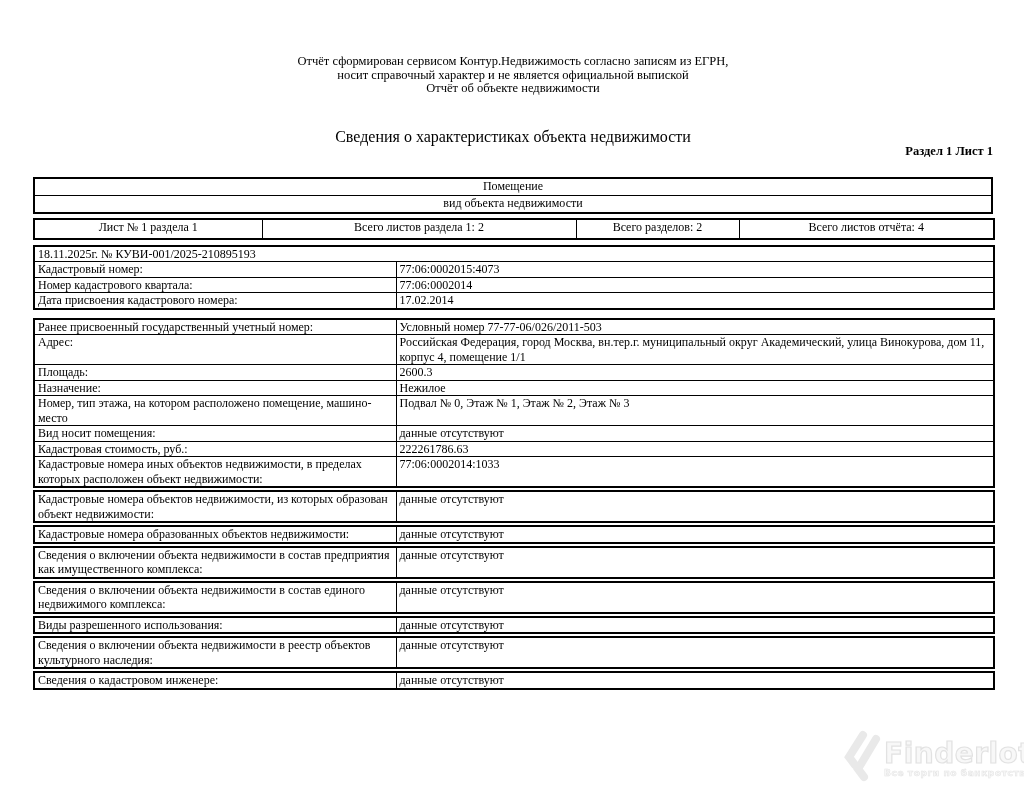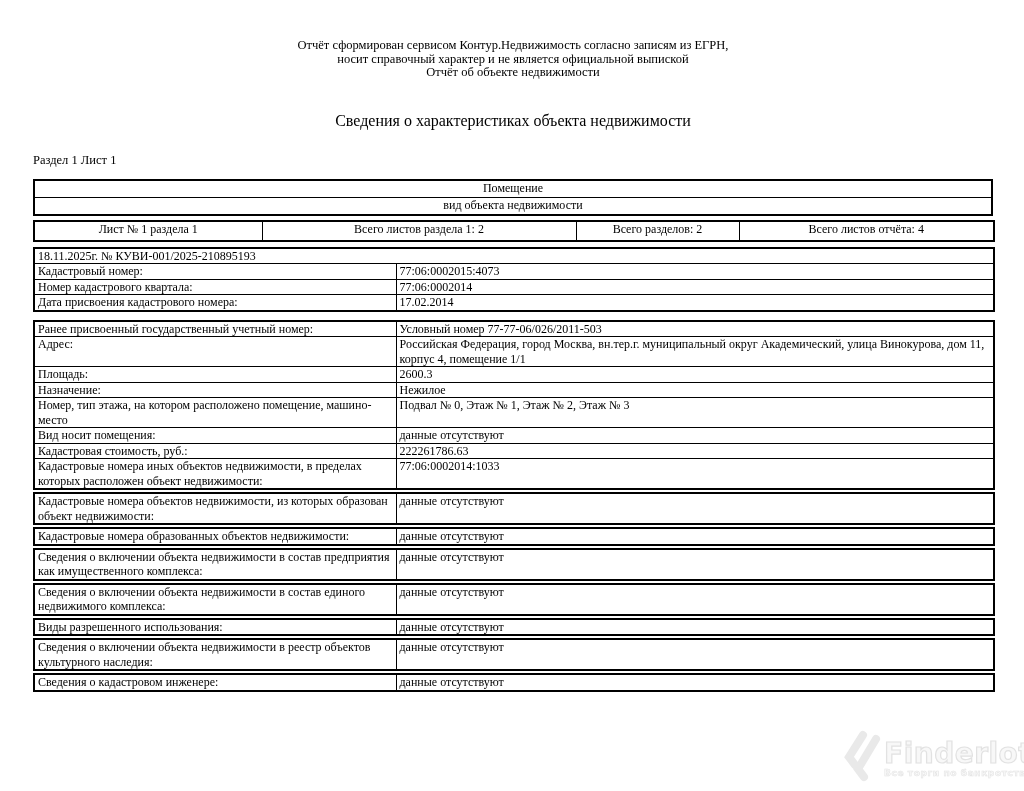--- a/index.html
+++ b/index.html
@@ -1,37 +1,37 @@
 <!DOCTYPE html>
 <html lang="ru"><head>
 <meta charset="utf-8">
 <style>
   html,body { margin:0; padding:0; background:#ffffff; }
   .page {
     position:relative; width:1024px; height:791px; background:#ffffff;
     font-family:"Liberation Serif", serif; color:#000; overflow:hidden;
   }
-  .content { padding:0 31px 0 33px; }
+  .content { padding:16px 31px 0 33px; }
 
   .doc-header { padding-top:39px; text-align:center; font-size:12.5px; line-height:13.5px; }
   .section-title { margin-top:34px; text-align:center; font-size:16px; line-height:14px; }
-  .sheet-label  { margin-top:25px; text-align:left;  font-size:12.5px; line-height:14px; }
+  .sheet-label  { text-align:right;  font-size:12.5px; line-height:14px;font-weight:bold; }
 
   table.tbl {
     width:960px; border-collapse:collapse; table-layout:fixed;
     border:2px solid #000;
   }
   table.tbl td {
     border:1px solid #000; font-size:12px; line-height:14.5px;
     padding:0 3px; vertical-align:top; overflow:hidden;
   }
   .c-lbl { width:362px; } .c-val { width:598px; }
   .b1 { width:228px; } .b2 { width:314px; } .b3 { width:163px; } .b4 { width:255px; }
 
-  .t-kind    { margin-top:12px; }
+  .t-kind    { margin-top:19px; }
   .t-kind td { text-align:center; height:16px; }
   .t-sheets  { margin-top:4px; }
   .t-sheets td { text-align:center; height:18px; }
   .t-main    { margin-top:5px; }
   .t-details { margin-top:8px; }
   .t-single  { margin-top:2px; }
 
   .watermark {
     position:absolute; right:8px; bottom:2px; width:180px; height:60px;
     display:flex; align-items:center; user-select:none;

